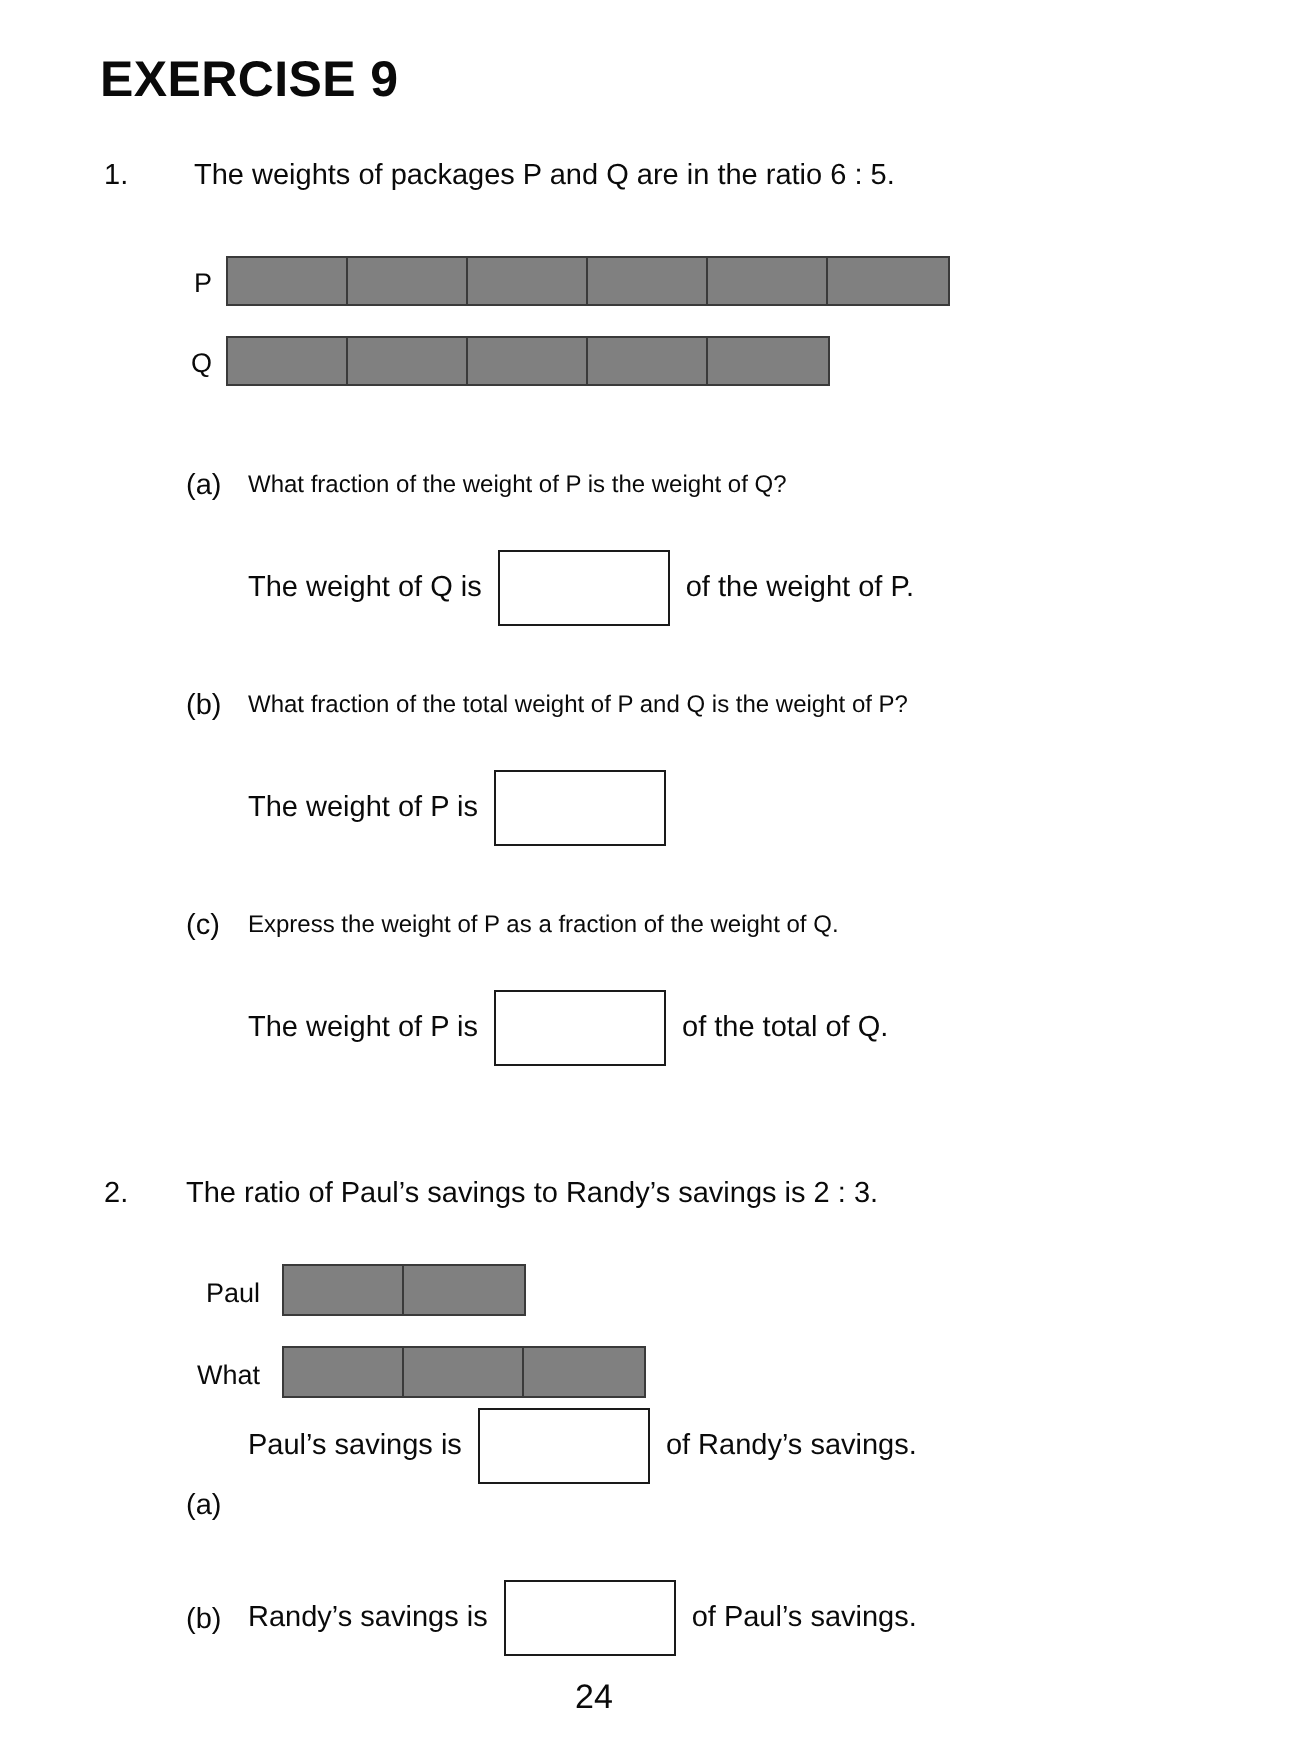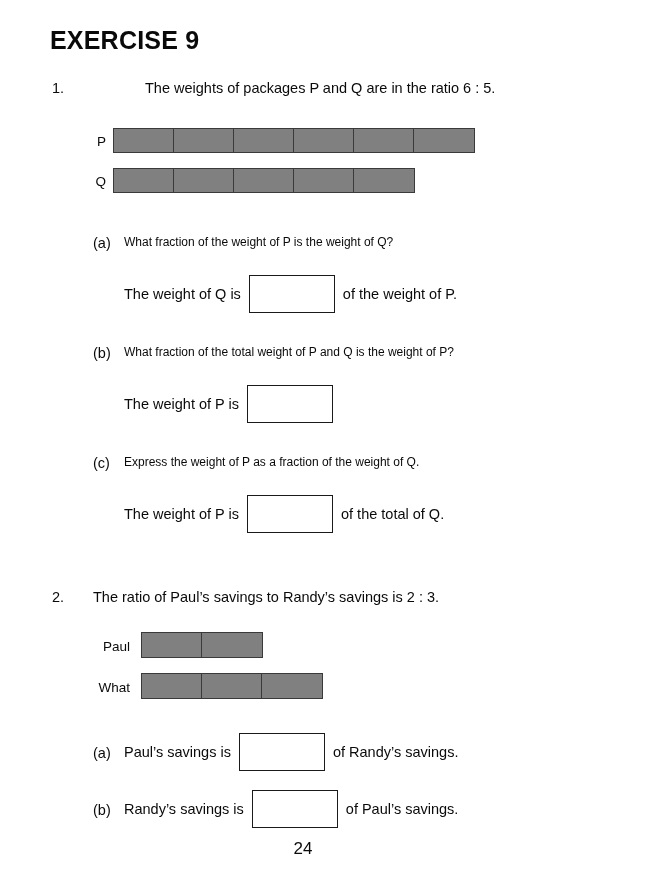--- a/index.html
+++ b/index.html
@@ -14,21 +14,20 @@
     color: #0a0a0a;
     position: relative;
     overflow: hidden;
   }
 
   .page {
     position: absolute;
     left: 0; top: 0;
     width: 594px;
     height: 880px;
-    padding-left: 12px;
   }
 
   
   .exercise-title {
     position: absolute;
     left: 50px;
     top: 28px;
     font-size: 25px;
     font-weight: bold;
     letter-spacing: 0.2px;
@@ -117,21 +116,21 @@
   }
 </style>
 </head>
 <body>
 
 <div class="page">
 
   <div class="exercise-title">EXERCISE 9</div>
 
   <div class="q-number" style="left:52px; top:81px;">1.</div>
-  <div class="q-stem" style="left:97px; top:81px;margin-left:48px;">The weights of packages P and Q are in the ratio 6 : 5.</div>
+  <div class="q-stem" style="left:97px; top:81px;">The weights of packages P and Q are in the ratio 6 : 5.</div>
 
   <div class="bar-label" style="left:82px; top:135px; width:24px;">P</div>
   <div class="bar" style="left:113px; top:128px; width:362px; height:25px;">
     <div class="unit" style="width:60px;"></div>
     <div class="unit" style="width:60px;"></div>
     <div class="unit" style="width:60px;"></div>
     <div class="unit" style="width:60px;"></div>
     <div class="unit" style="width:60px;"></div>
     <div class="unit" style="width:60px;"></div>
   </div>
@@ -178,21 +177,21 @@
   </div>
 
   <div class="bar-label" style="left:56px; top:681px; width:74px;">What</div>
   <div class="bar" style="left:141px; top:673px; width:182px; height:26px;">
     <div class="unit" style="width:61px;"></div>
     <div class="unit" style="width:61px;"></div>
     <div class="unit" style="width:61px;"></div>
   </div>
 
   <div class="part-tag" style="left:93px; top:746px;">(a)</div>
-  <div class="ans-row" style="left:124px; top:733px; height:38px;">
+  <div class="ans-row" style="left:124px; top:704px; height:38px;">
     <span class="pre">Paul’s savings is</span>
     <div class="answer-box"></div>
     <span class="post">of Randy’s savings.</span>
   </div>
 
   <div class="part-tag" style="left:93px; top:803px;">(b)</div>
   <div class="ans-row" style="left:124px; top:790px; height:38px;">
     <span class="pre">Randy’s savings is</span>
     <div class="answer-box"></div>
     <span class="post">of Paul’s savings.</span>

